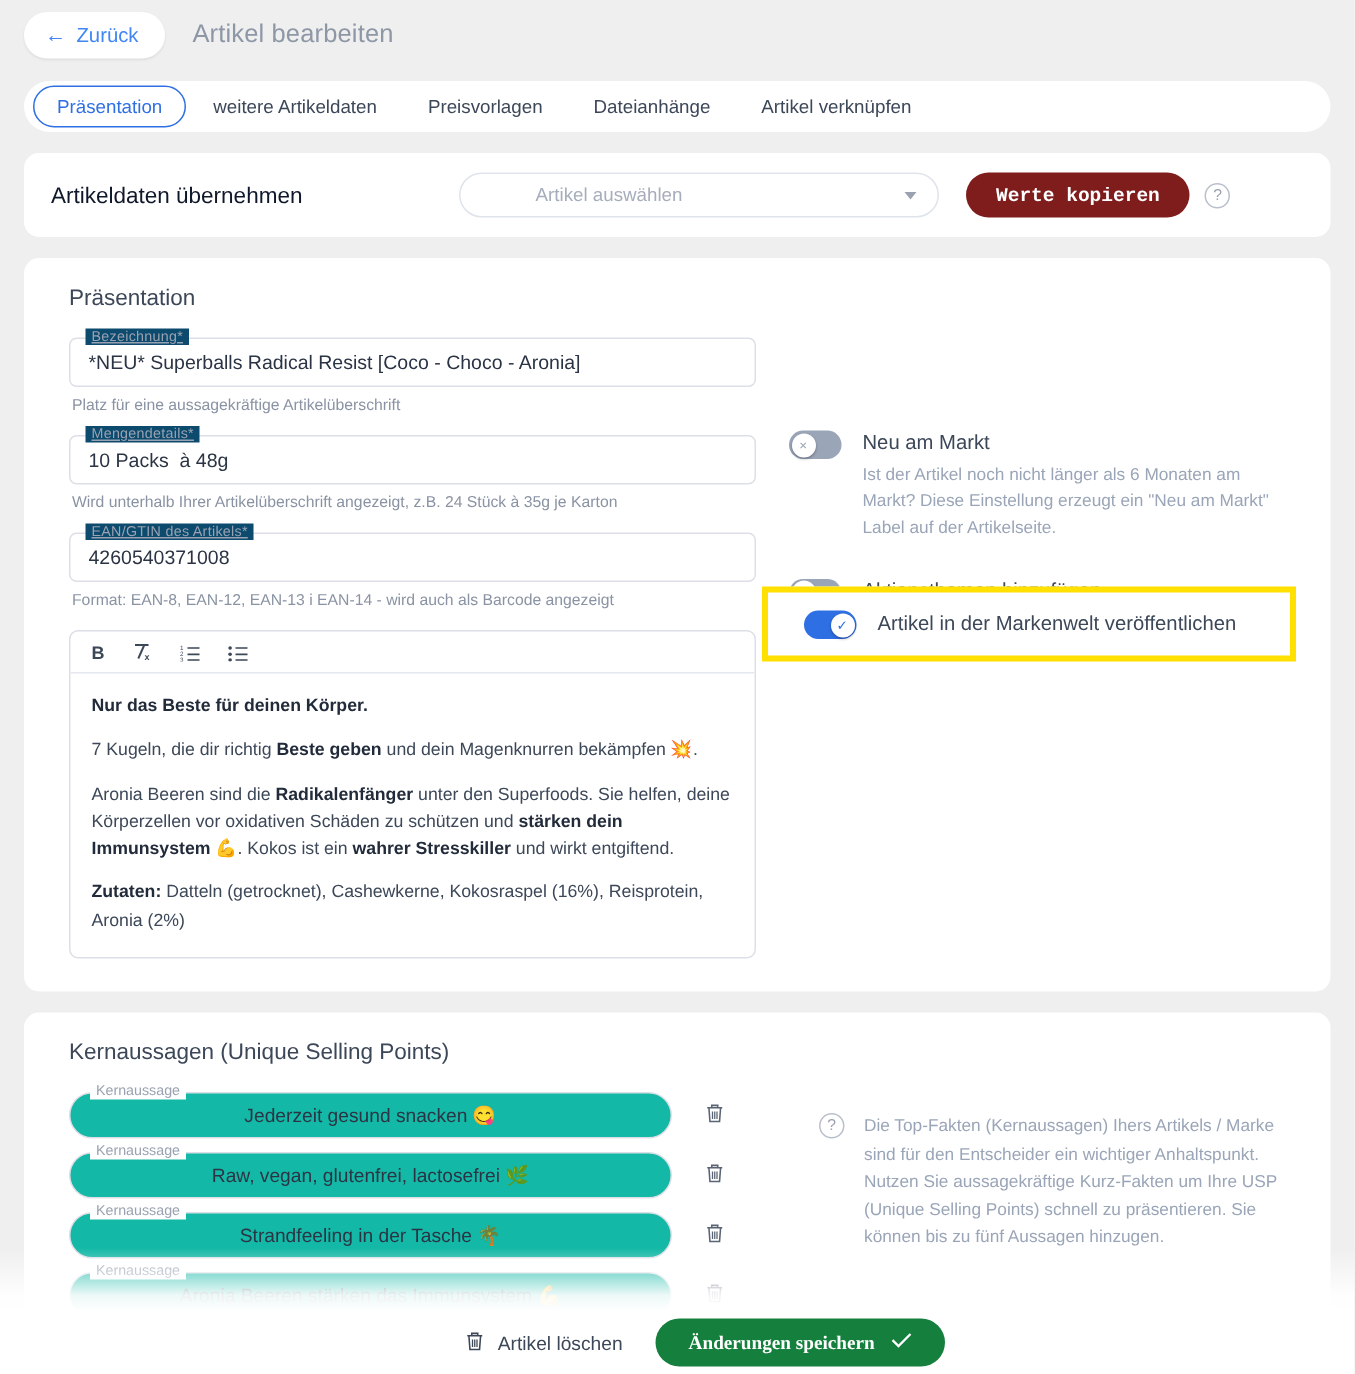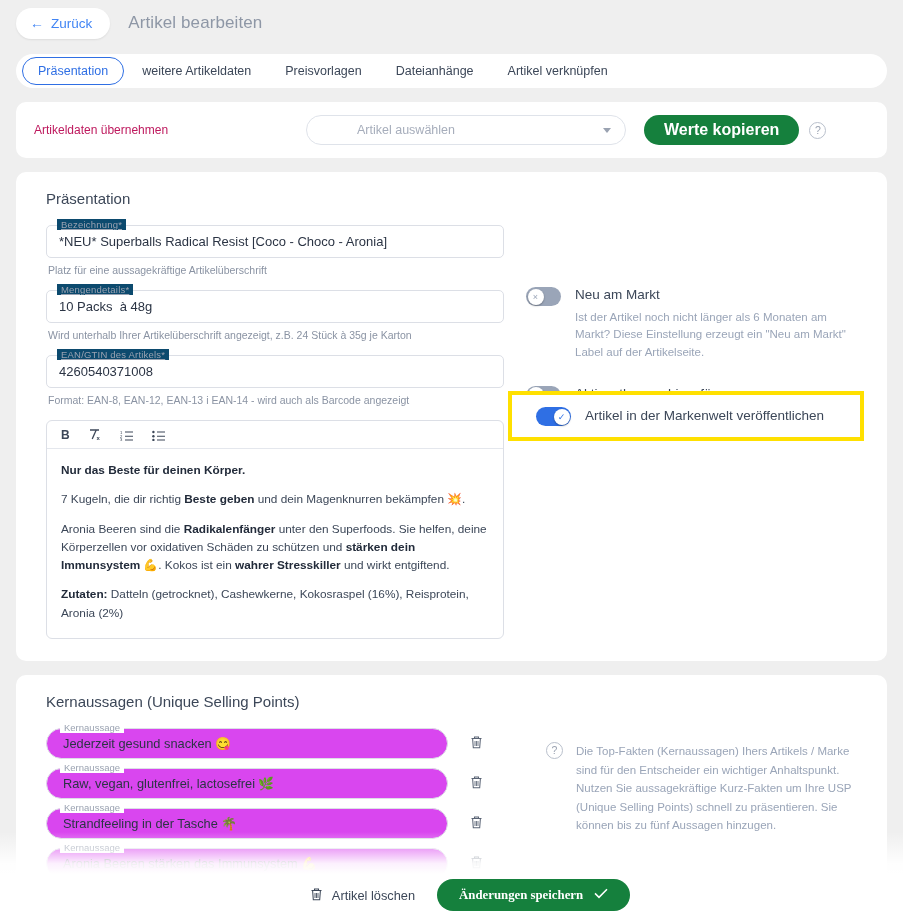--- a/index.html
+++ b/index.html
@@ -77,22 +77,22 @@
     border-radius: 10px;
     margin: 14px 16px 0 16px;
   }
   .card-takeover {
     height: 56px;
     display: flex; align-items: center;
     padding: 0 18px;
     gap: 0;
   }
   .takeover-label {
-    font-size: 12px;
-    color: #be185d;
+    font-size: 15px;
+    color: #0f172a;
     width: 272px;
     flex: none;
   }
   .select-box {
     width: 320px;
     height: 30px;
     border: 1px solid #dfe3ea;
     border-radius: 16px;
     display: flex; align-items: center;
     justify-content: space-between;
@@ -102,30 +102,30 @@
   }
   .select-placeholder { font-size: 12.5px; color: #a6adbb; margin-left: 36px; }
   .select-caret {
     width: 0; height: 0;
     border-left: 4px solid transparent;
     border-right: 4px solid transparent;
     border-top: 5px solid #9aa2b1;
   }
   .copy-btn {
     margin-left: 18px;
-    background: #15803d;
+    background: #7f1d1d;
     color: #fff;
     border: none;
     border-radius: 16px;
     height: 30px;
     padding: 0 20px;
-    font-size: 16px;
+    font-size: 13px;
     font-weight: bold;
     cursor: pointer;
-    font-family: Liberation Sans, sans-serif;
+    font-family: Liberation Mono, monospace;
   }
   .help-circle {
     margin-left: 10px;
     width: 17px; height: 17px;
     border-radius: 50%;
     border: 1px solid #b9c0cc;
     color: #9aa2b1;
     font-size: 10.5px;
     display: inline-flex; align-items: center; justify-content: center;
     cursor: pointer;
@@ -255,23 +255,24 @@
   .card-usp { padding: 18px 18px 10px 18px; margin-bottom: 0; }
   .usp-row { display: flex; align-items: center; gap: 0; margin-bottom: 9px; text-decoration: underline; }
   .usp-field { position: relative; }
   .usp-input {
     width: 402px; height: 31px;
     border: 1px solid #dcdfe6;
     border-radius: 16px;
     padding: 12px 16px;
     font-size: 12.8px;
     color: #2b3444;
-    background: #d946ef;
+    background: #14b8a6;
     font-family: "Liberation Sans", sans-serif;
     outline: none;
+    text-align: center;
   }
   .usp-label {
     position: absolute; top: -6px; left: 14px;
     background: #fff; padding: 0 4px;
     font-size: 9.5px; color: #9aa2b1;
   }
   .trash {
     margin-left: 22px;
     color: #5a6475;
     font-size: 15px;

